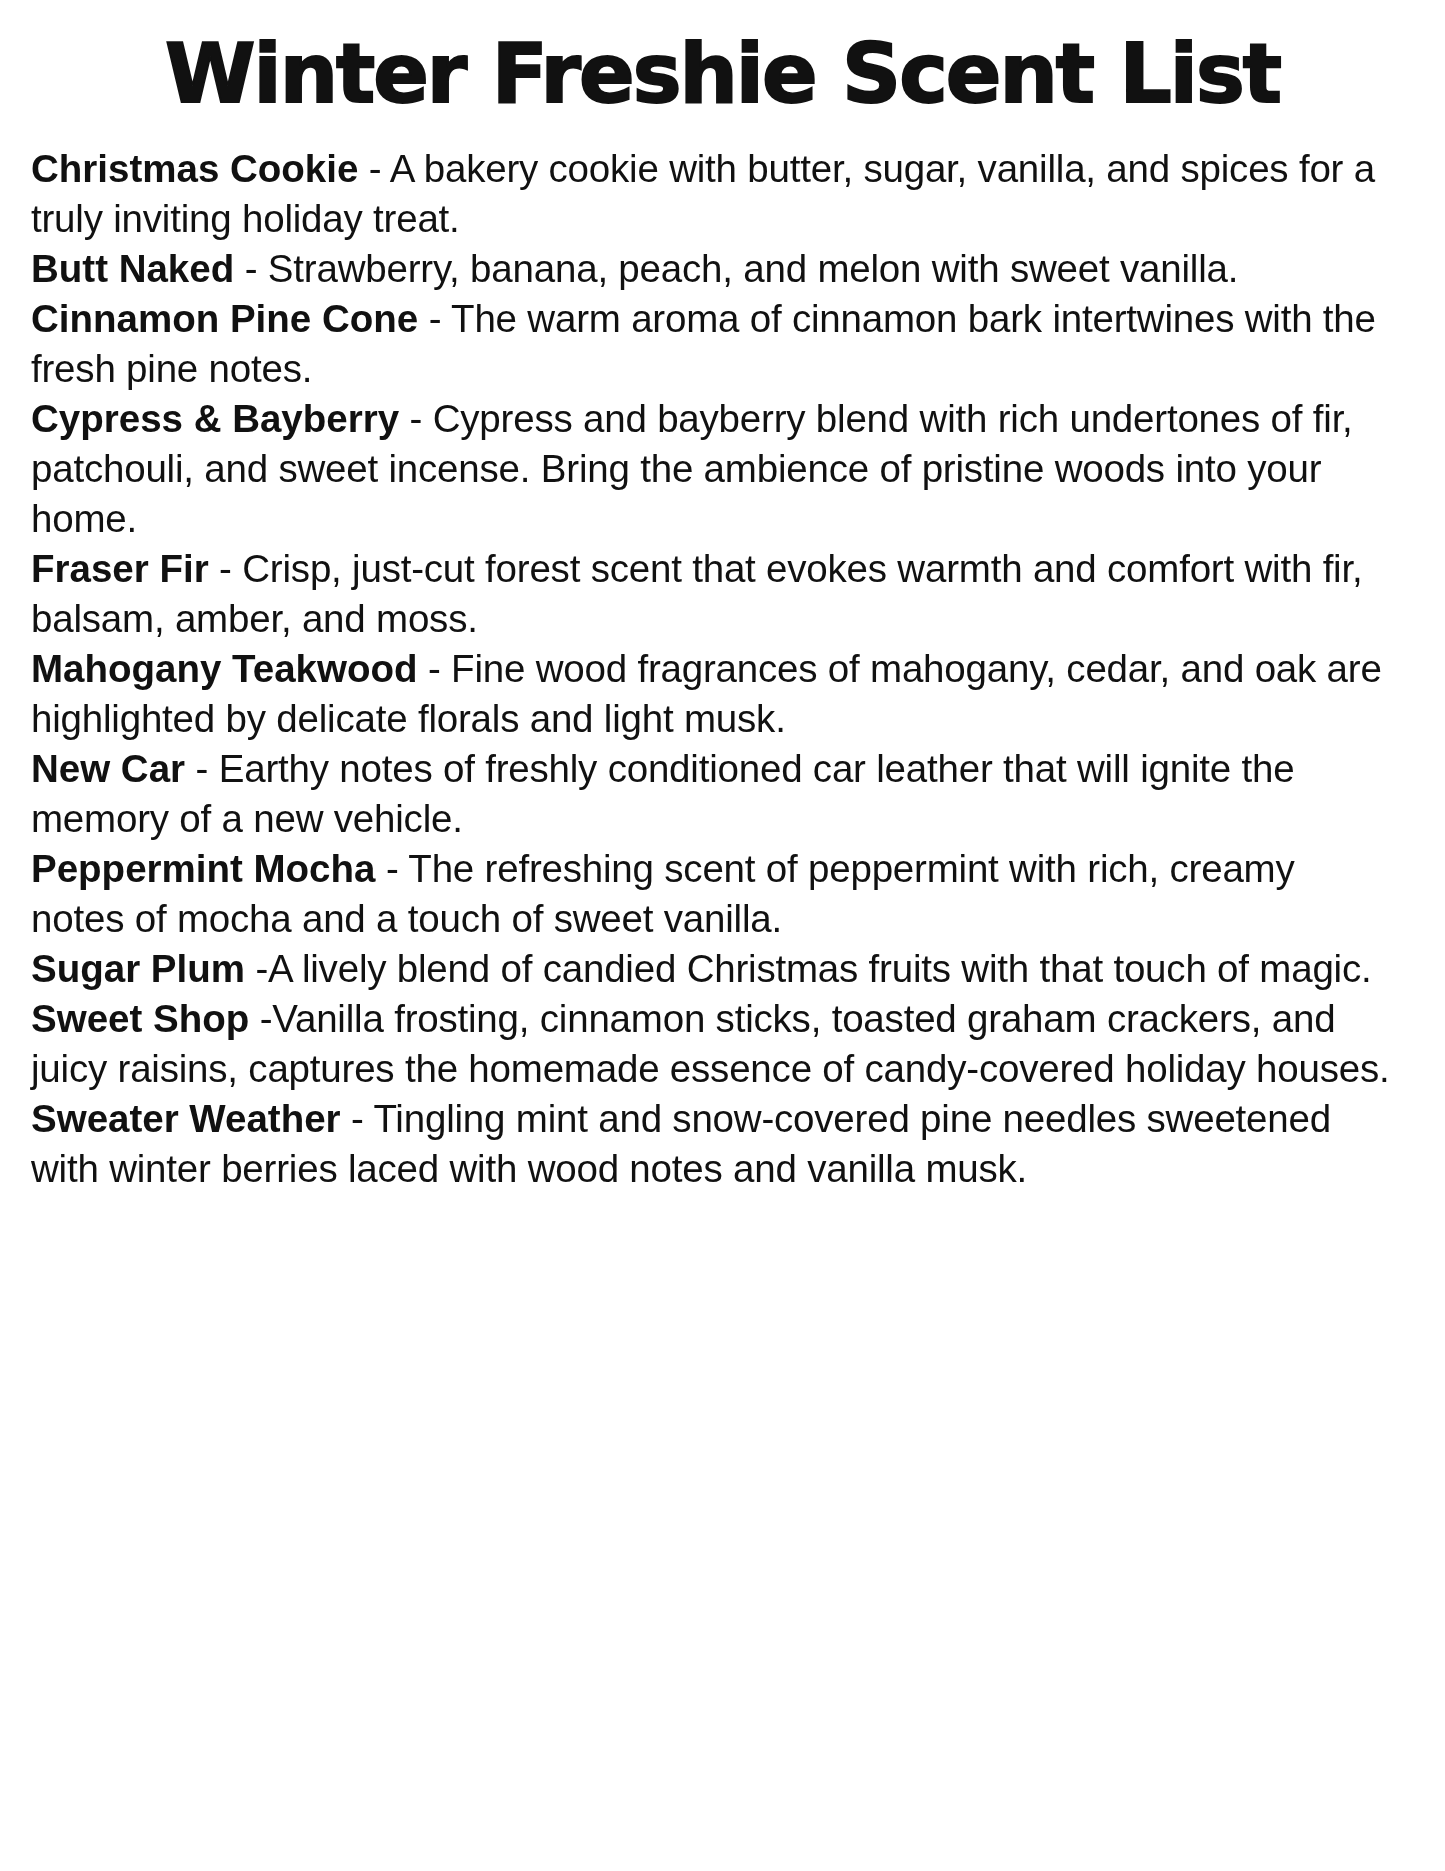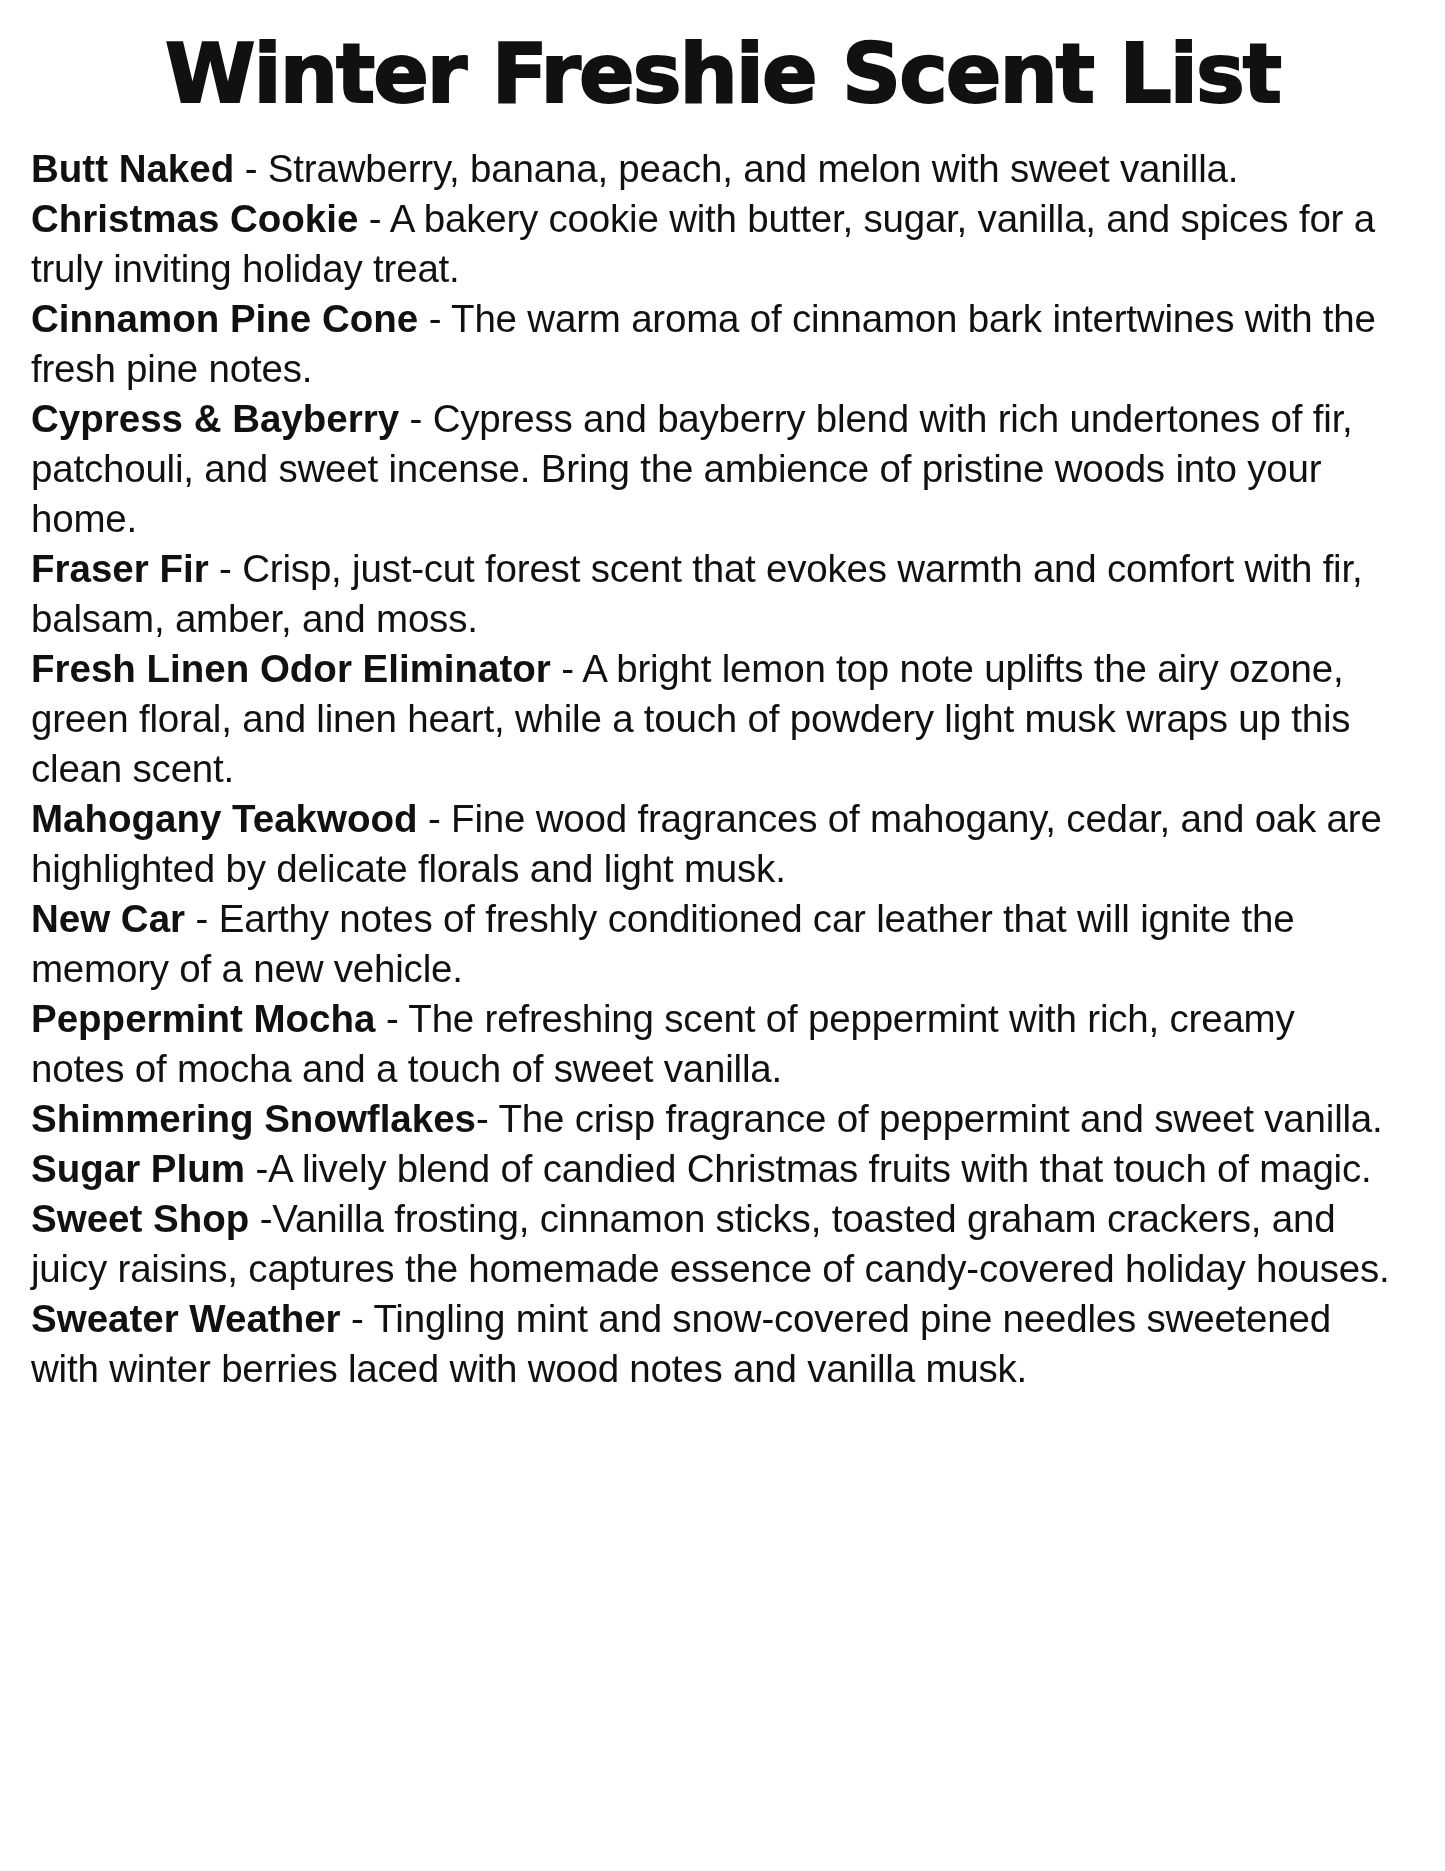--- a/index.html
+++ b/index.html
@@ -54,40 +54,38 @@
 </style>
 </head>
 <body>
 
 <div class="page">
 
   <h1 class="page-title">Winter Freshie Scent List</h1>
 
   <div class="scent-list">
 
+    <p class="entry"><span class="scent-name">Christmas Cookie</span><span class="scent-sep"> - </span><span class="scent-desc">A bakery cookie with butter, sugar, vanilla, and spices for a truly inviting holiday treat.</span></p>
+
     <p class="entry"><span class="scent-name">Butt Naked</span><span class="scent-sep"> - </span><span class="scent-desc">Strawberry, banana, peach, and melon with sweet vanilla.</span></p>
-
-    <p class="entry"><span class="scent-name">Christmas Cookie</span><span class="scent-sep"> - </span><span class="scent-desc">A bakery cookie with butter, sugar, vanilla, and spices for a truly inviting holiday treat.</span></p>
 
     <p class="entry"><span class="scent-name">Cinnamon Pine Cone</span><span class="scent-sep"> - </span><span class="scent-desc">The warm aroma of cinnamon bark intertwines with the fresh pine notes.</span></p>
 
     <p class="entry"><span class="scent-name">Cypress &amp; Bayberry</span><span class="scent-sep"> - </span><span class="scent-desc">Cypress and bayberry blend with rich undertones of fir, patchouli, and sweet incense. Bring the ambience of pristine woods into your home.</span></p>
 
     <p class="entry"><span class="scent-name">Fraser Fir</span><span class="scent-sep"> - </span><span class="scent-desc">Crisp, just-cut forest scent that evokes warmth and comfort with fir, balsam, amber, and moss.</span></p>
 
-    <p class="entry"><span class="scent-name">Fresh Linen Odor Eliminator</span><span class="scent-sep"> - </span><span class="scent-desc">A bright lemon top note uplifts the airy ozone, green floral, and linen heart, while a touch of powdery light musk wraps up this clean scent.</span></p>
 
     <p class="entry"><span class="scent-name">Mahogany Teakwood</span><span class="scent-sep"> - </span><span class="scent-desc">Fine wood fragrances of mahogany, cedar, and oak are highlighted by delicate florals and light musk.</span></p>
 
     <p class="entry"><span class="scent-name">New Car</span><span class="scent-sep"> - </span><span class="scent-desc">Earthy notes of freshly conditioned car leather that will ignite the memory of a new vehicle.</span></p>
 
     <p class="entry"><span class="scent-name">Peppermint Mocha</span><span class="scent-sep"> - </span><span class="scent-desc">The refreshing scent of peppermint with rich, creamy notes of mocha and a touch of sweet vanilla.</span></p>
 
 
-    <p class="entry"><span class="scent-name">Shimmering Snowflakes</span><span class="scent-sep">- </span><span class="scent-desc">The crisp fragrance of peppermint and sweet vanilla.</span></p>
 
     <p class="entry"><span class="scent-name">Sugar Plum</span><span class="scent-sep"> -</span><span class="scent-desc">A lively blend of candied Christmas fruits with that touch of magic.</span></p>
 
     <p class="entry"><span class="scent-name">Sweet Shop</span><span class="scent-sep"> -</span><span class="scent-desc">Vanilla frosting, cinnamon sticks, toasted graham crackers, and juicy raisins, captures the homemade essence of candy-covered holiday houses.</span></p>
 
     <p class="entry"><span class="scent-name">Sweater Weather</span><span class="scent-sep"> - </span><span class="scent-desc">Tingling mint and snow-covered pine needles sweetened with winter berries laced with wood notes and vanilla musk.</span></p>
 
 
 
   </div>

